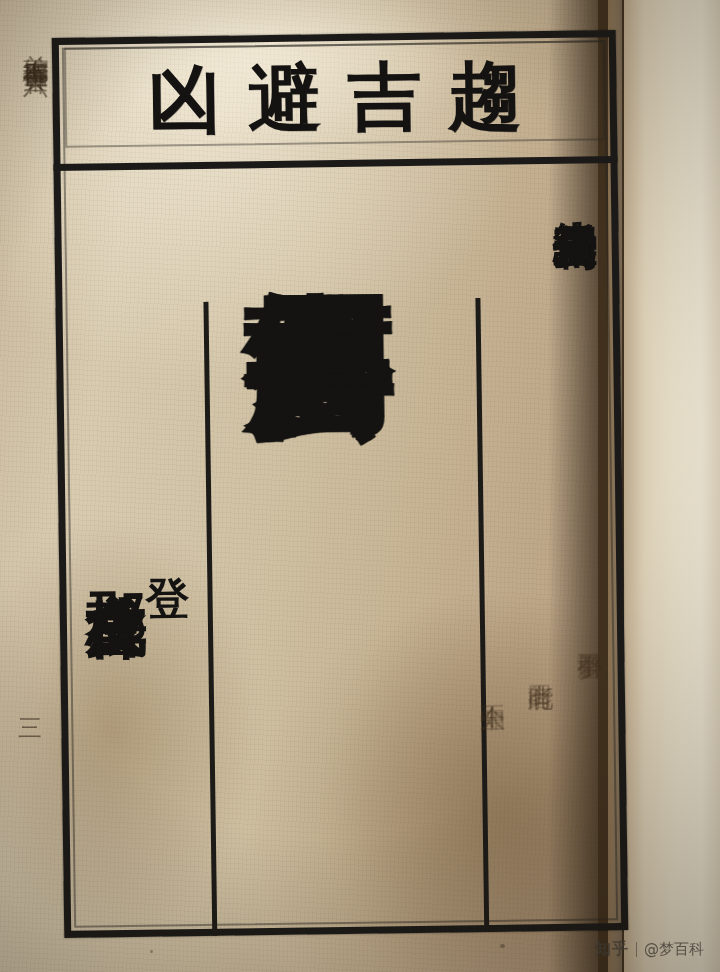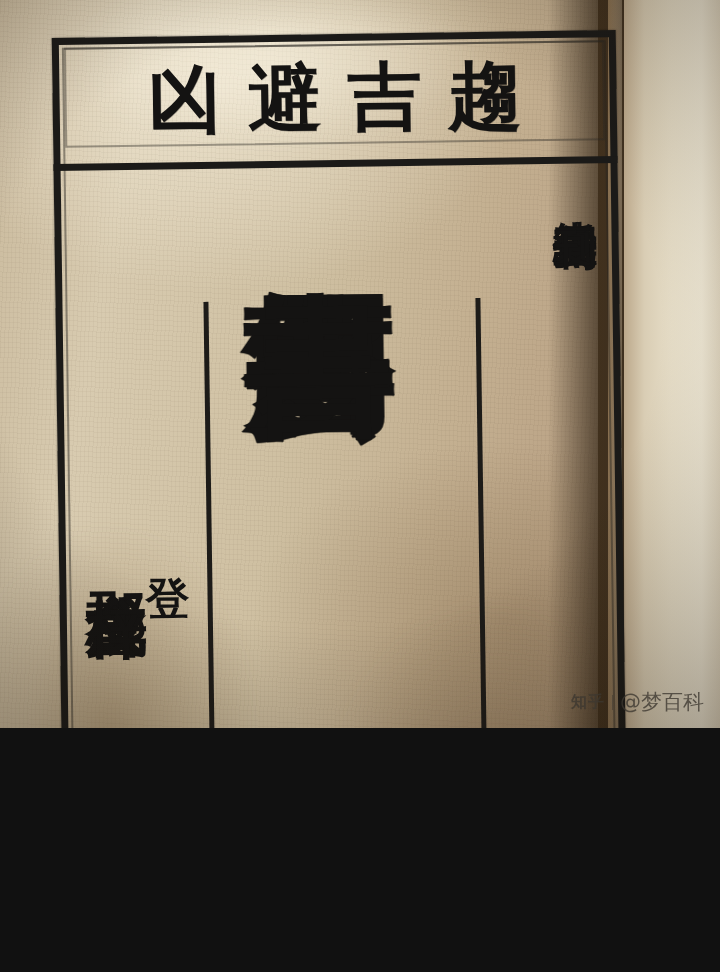--- a/index.html
+++ b/index.html
@@ -7,24 +7,23 @@
     padding: 0;
     background: #111;
   }
   body {
     font-family: "DejaVu Sans", sans-serif;
   }
 
   .page {
     position: relative;
     width: 720px;
-    height: 728px;
+    height: 972px;
     overflow: hidden;
     background: #ec4899;
-    text-align: right;
   }
 
   
   .photo {
     position: absolute;
     inset: 0;
     background:
       radial-gradient(ellipse 60% 40% at 30% 12%, rgba(255,248,232,0.55), rgba(255,248,232,0) 70%),
       radial-gradient(ellipse 50% 35% at 70% 85%, rgba(120,96,64,0.35), rgba(120,96,64,0) 70%),
       linear-gradient(100deg, #c9b99c 0%, #d8cbb0 18%, #cfc0a2 42%, #c4b091 62%, #b9a184 80%, #a98f71 100%);
@@ -272,21 +271,21 @@
     font-size: 16px;
     font-weight: bold;
     letter-spacing: 1px;
   }
   .watermark .wm-divider {
     width: 1px;
     height: 15px;
     background: rgba(60,55,48,0.55);
   }
   .watermark .wm-user {
-    font-size: 21px;
+    font-size: 15px;
   }
 
   
   .vignette {
     position: absolute;
     inset: 0;
     pointer-events: none;
     background:
       radial-gradient(ellipse 85% 75% at 45% 45%, rgba(0,0,0,0) 55%, rgba(25,16,6,0.35) 100%);
   }

